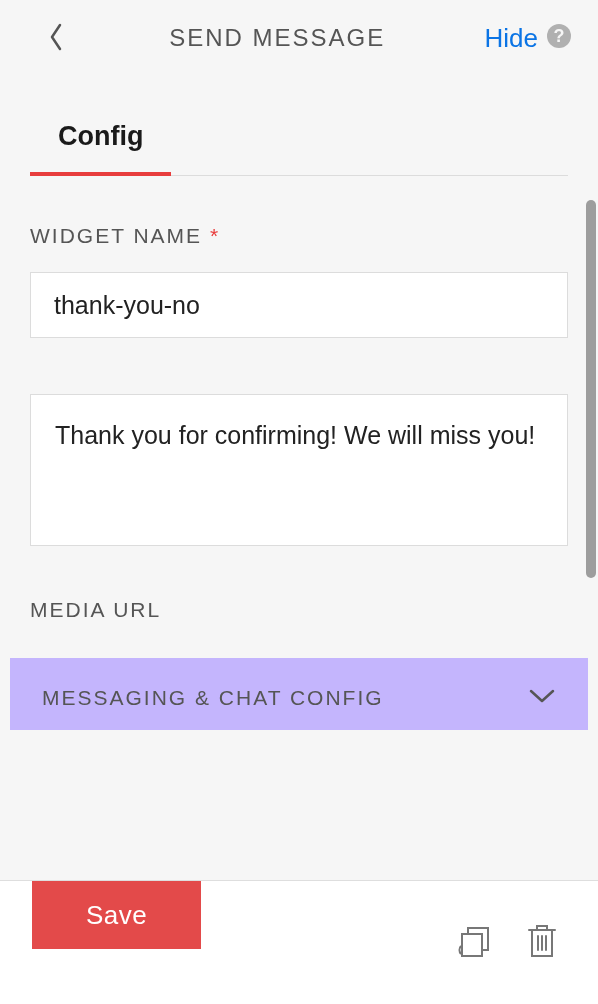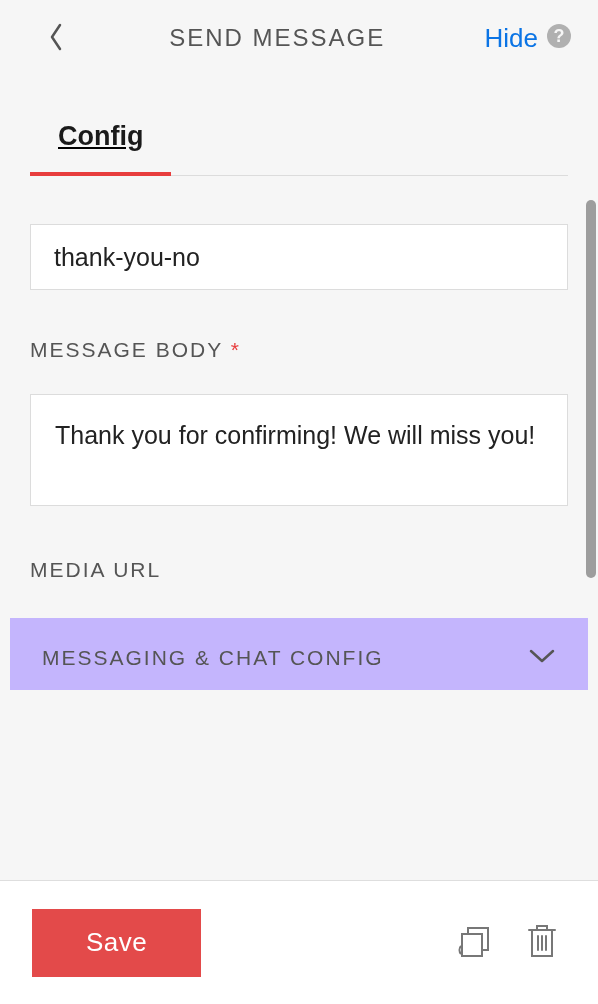--- a/index.html
+++ b/index.html
@@ -51,21 +51,20 @@
     }
     .content {
       padding: 0 30px 0 30px;
       height: calc(1004px - 90px - 124px);
       overflow-y: auto;
     }
     .tabs {
       display: flex;
       border-bottom: 1px solid #dcdcdc;
       margin-top: 18px;
-      text-decoration: underline;
     }
     .tab {
       flex: 0 0 auto;
       padding: 12px 28px 20px 28px;
       font-size: 27px;
       color: #777;
       background: none;
       border: none;
       cursor: pointer;
       border-bottom: 4px solid transparent;
@@ -97,21 +96,21 @@
       font-size: 25px;
       font-family: inherit;
       color: #222;
     }
     .input {
       padding: 20px 23px;
       height: 66px;
     }
     .textarea {
       padding: 22px 24px;
-      height: 112px;
+      height: 152px;
       resize: none;
       line-height: 1.45;
       margin-top: 8px;
     }
     .input::placeholder, .textarea::placeholder {
       color: #b5b5b5;
     }
     .accordion {
       background: #c4b5fd;
       margin-top: 36px;
@@ -131,21 +130,20 @@
     .chevron { color: #555; }
     .footer {
       position: absolute;
       bottom: 0;
       left: 0;
       right: 0;
       height: 124px;
       background: #fff;
       border-top: 1px solid #dedede;
       display: flex;
-      align-items: center;
       padding: 0 32px;
       gap: 18px;
     }
     .save-btn {
       background: #e34a4a;
       color: #fff;
       border: none;
       font-size: 26px;
       font-weight: 500;
       padding: 0 54px;
@@ -191,28 +189,28 @@
     </span>
   </div>
 </div>
 
 <div class="content">
   <div class="tabs">
     <button class="tab active">Config</button>
   </div>
 
   <div class="form-group">
-    <input class="input" type="text" value="thank-you-no" style="">
-  </div>
-
-  <div class="form-group">
     <label class="label">
-      <span>MESSAGE BODY</span>
+      <span>WIDGET NAME</span>
       <span class="req"> *</span>
     </label>
+    <input class="input" type="text" value="thank-you-no" style="">
+  </div>
+
+  <div class="form-group">
     <textarea class="textarea" style="">Thank you for confirming! We will miss you!</textarea>
   </div>
 
   <div class="form-group">
     <label class="label">MEDIA URL</label>
   </div>
 
   <div class="accordion">
     <span class="accordion-title">MESSAGING &amp; CHAT CONFIG</span>
     <span class="chevron">

